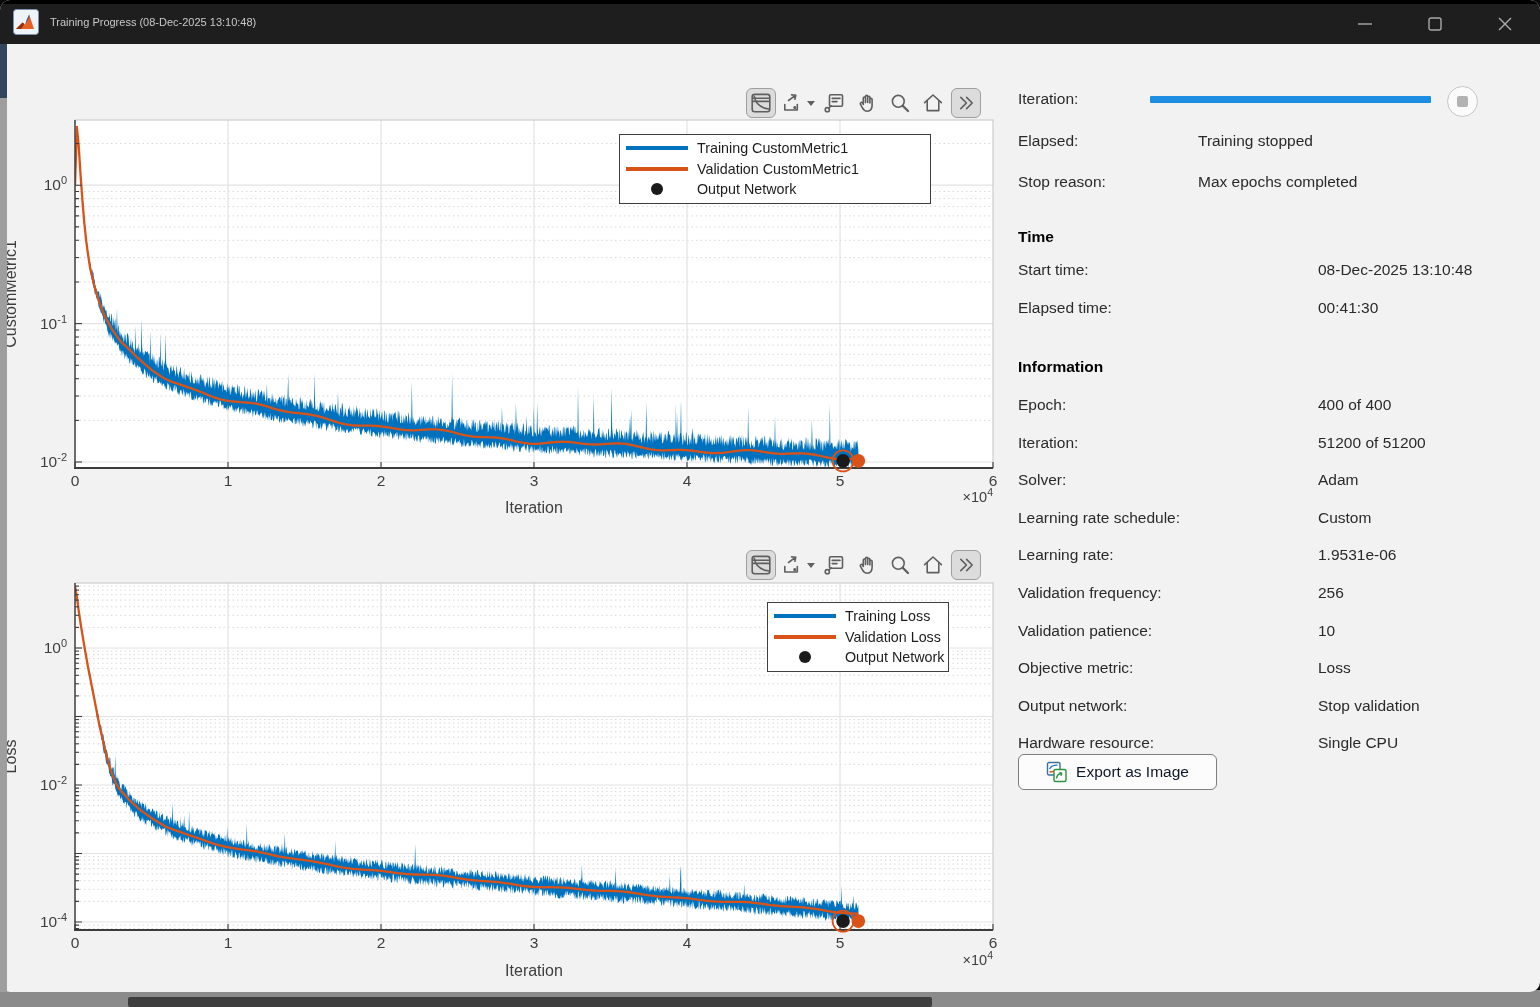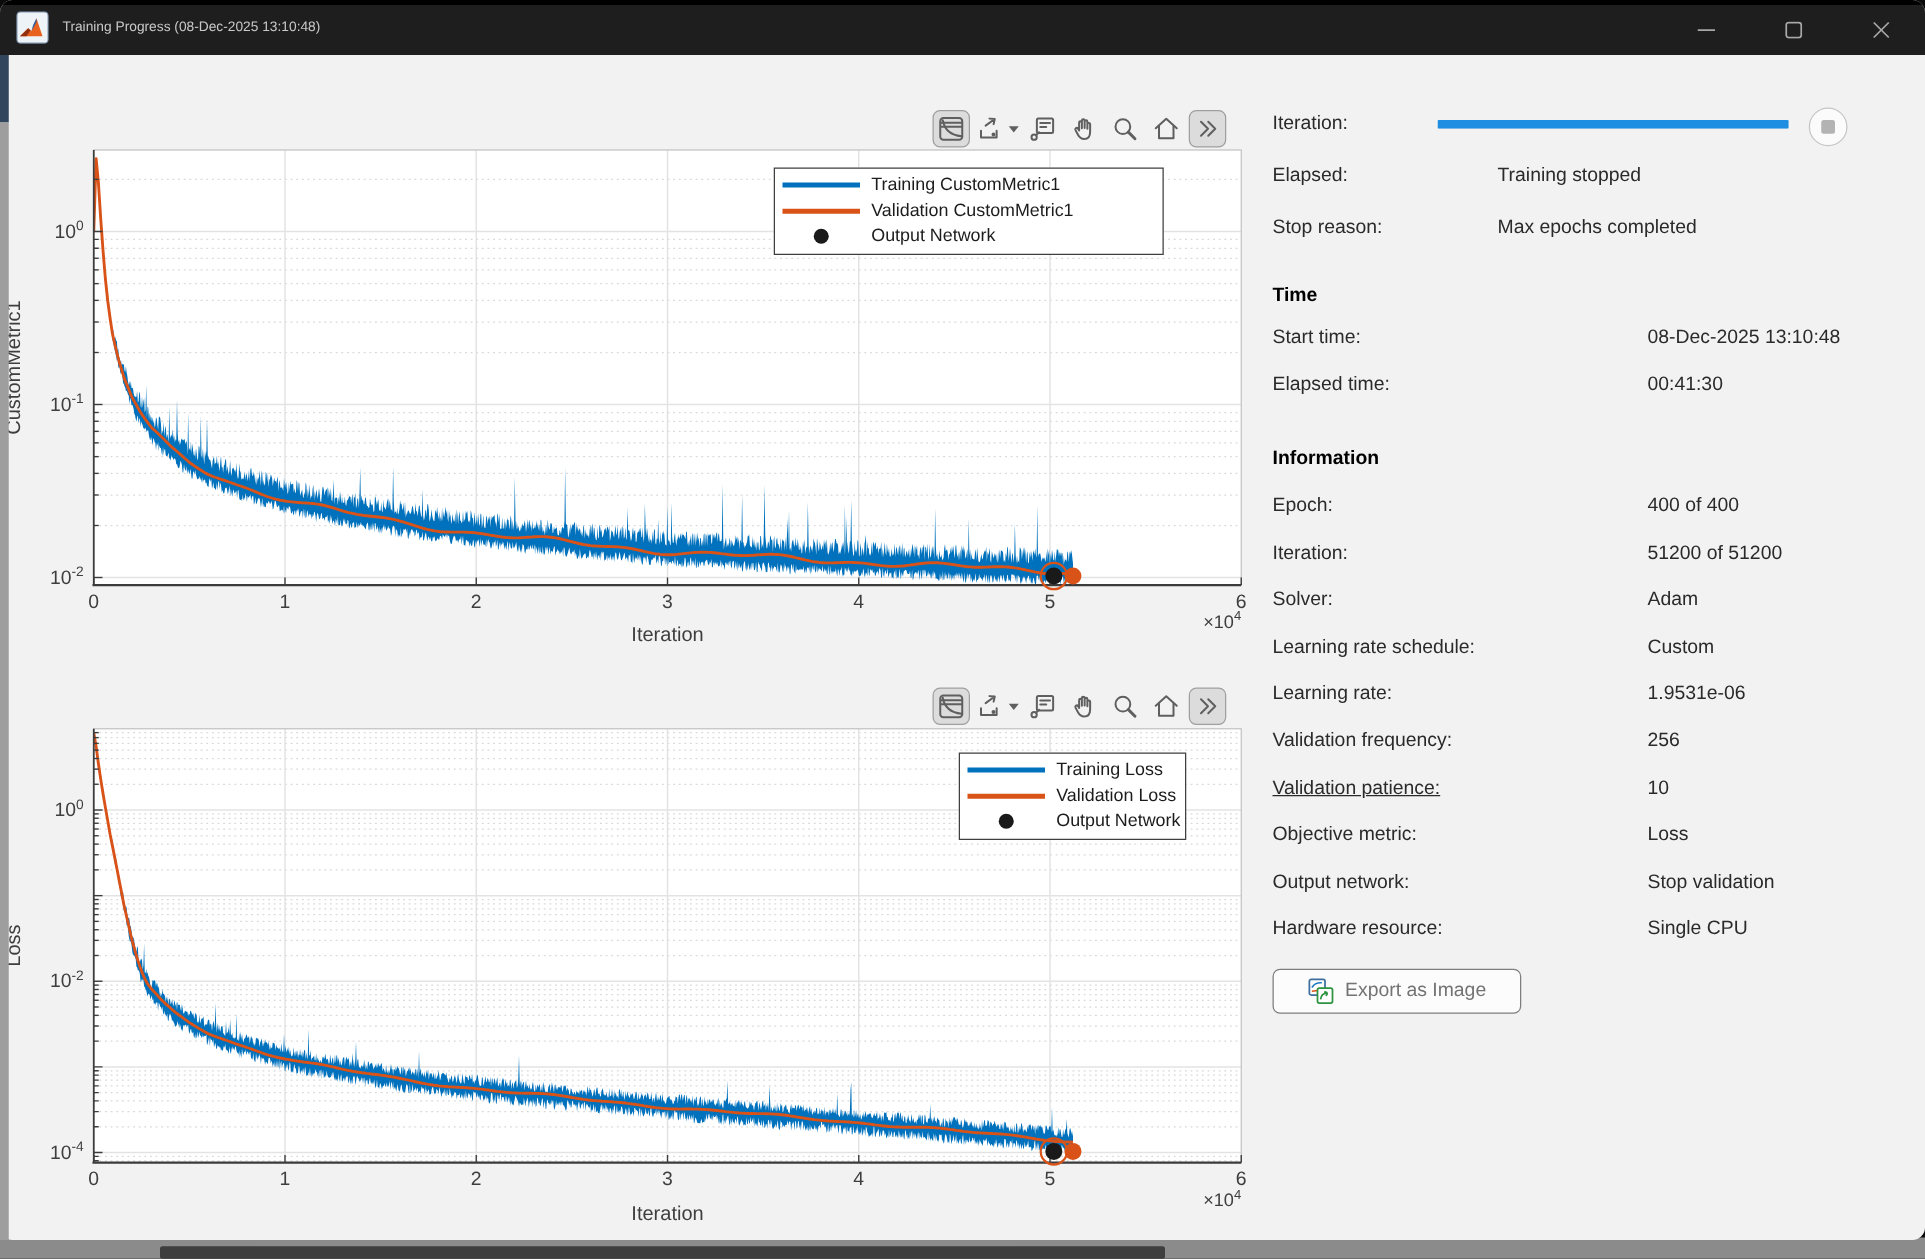--- a/index.html
+++ b/index.html
@@ -32,21 +32,21 @@
   .ldot{width:12px;height:12px;border-radius:50%;}
   .llabel{font-size:14.3px;color:#1c1c1c;white-space:nowrap;}
   #panel{position:absolute;left:1018px;top:44px;width:515px;height:948px;font-size:15.5px;color:#2a2a2a;}
   .plabel{position:absolute;left:0;white-space:nowrap;}
   .pvalue{position:absolute;white-space:nowrap;margin-left:48px;}
   .pheader{position:absolute;left:0;font-weight:bold;color:#000;}
   #progress-track{position:absolute;left:132px;top:52px;width:281px;height:7px;background:#e6e6e6;border-radius:1px;overflow:hidden;}
   #progress-fill{height:100%;}
   #stop-btn{position:absolute;left:429px;top:42px;width:31px;height:31px;border-radius:50%;border:1.6px solid #c6c6c6;background:#fbfbfb;display:flex;align-items:center;justify-content:center;box-sizing:border-box;cursor:pointer;}
   #stop-icon{width:11px;height:11px;background:#b3b3b3;border-radius:2px;}
-  #export-btn{position:absolute;left:0;top:731px;width:197px;height:34px;border:1px solid #7e7e7e;border-radius:6px;background:#fcfcfc;display:flex;align-items:center;justify-content:center;gap:8px;font-size:15.5px;color:#737373;cursor:pointer;}
+  #export-btn{position:absolute;left:0;top:710px;width:197px;height:34px;border:1px solid #7e7e7e;border-radius:6px;background:#fcfcfc;display:flex;align-items:center;justify-content:center;gap:8px;font-size:15.5px;color:#0f172a;cursor:pointer;}
   #left-strip-top{position:absolute;left:0;top:44px;width:7px;height:54px;background:#31465c;z-index:60;}
   #left-strip{position:absolute;left:0;top:98px;width:7px;height:894px;background:#9e9e9e;z-index:60;}
 </style>
 </head>
 <body>
 
 <div id="desktop-bottom"></div>
 <div id="taskbar-bar"></div>
 
 <div id="window">
@@ -473,21 +473,21 @@
         <div class="plabel" style="top: 390px;">Iteration:</div>
         <div class="pvalue" style="top: 390px; left: 252px;">51200 of 51200</div>
         <div class="plabel" style="top: 427px;">Solver:</div>
         <div class="pvalue" style="top: 427px; left: 252px;">Adam</div>
         <div class="plabel" style="top: 465px;">Learning rate schedule:</div>
         <div class="pvalue" style="top: 465px; left: 252px;">Custom</div>
         <div class="plabel" style="top: 502px;">Learning rate:</div>
         <div class="pvalue" style="top: 502px; left: 252px;">1.9531e-06</div>
         <div class="plabel" style="top: 540px;">Validation frequency:</div>
         <div class="pvalue" style="top: 540px; left: 252px;">256</div>
-        <div class="plabel" style="top: 578px; text-decoration: underline;">Validation patience:</div>
+        <div class="plabel" style="top: 578px;">Validation patience:</div>
         <div class="pvalue" style="top: 578px; left: 252px;">10</div>
         <div class="plabel" style="top: 615px;">Objective metric:</div>
         <div class="pvalue" style="top: 615px; left: 252px;">Loss</div>
         <div class="plabel" style="top: 653px;">Output network:</div>
         <div class="pvalue" style="top: 653px; left: 252px;">Stop validation</div>
         <div class="plabel" style="top: 690px;">Hardware resource:</div>
         <div class="pvalue" style="top: 690px; left: 252px;">Single CPU</div>
       </div>
 
     <div id="export-btn">

